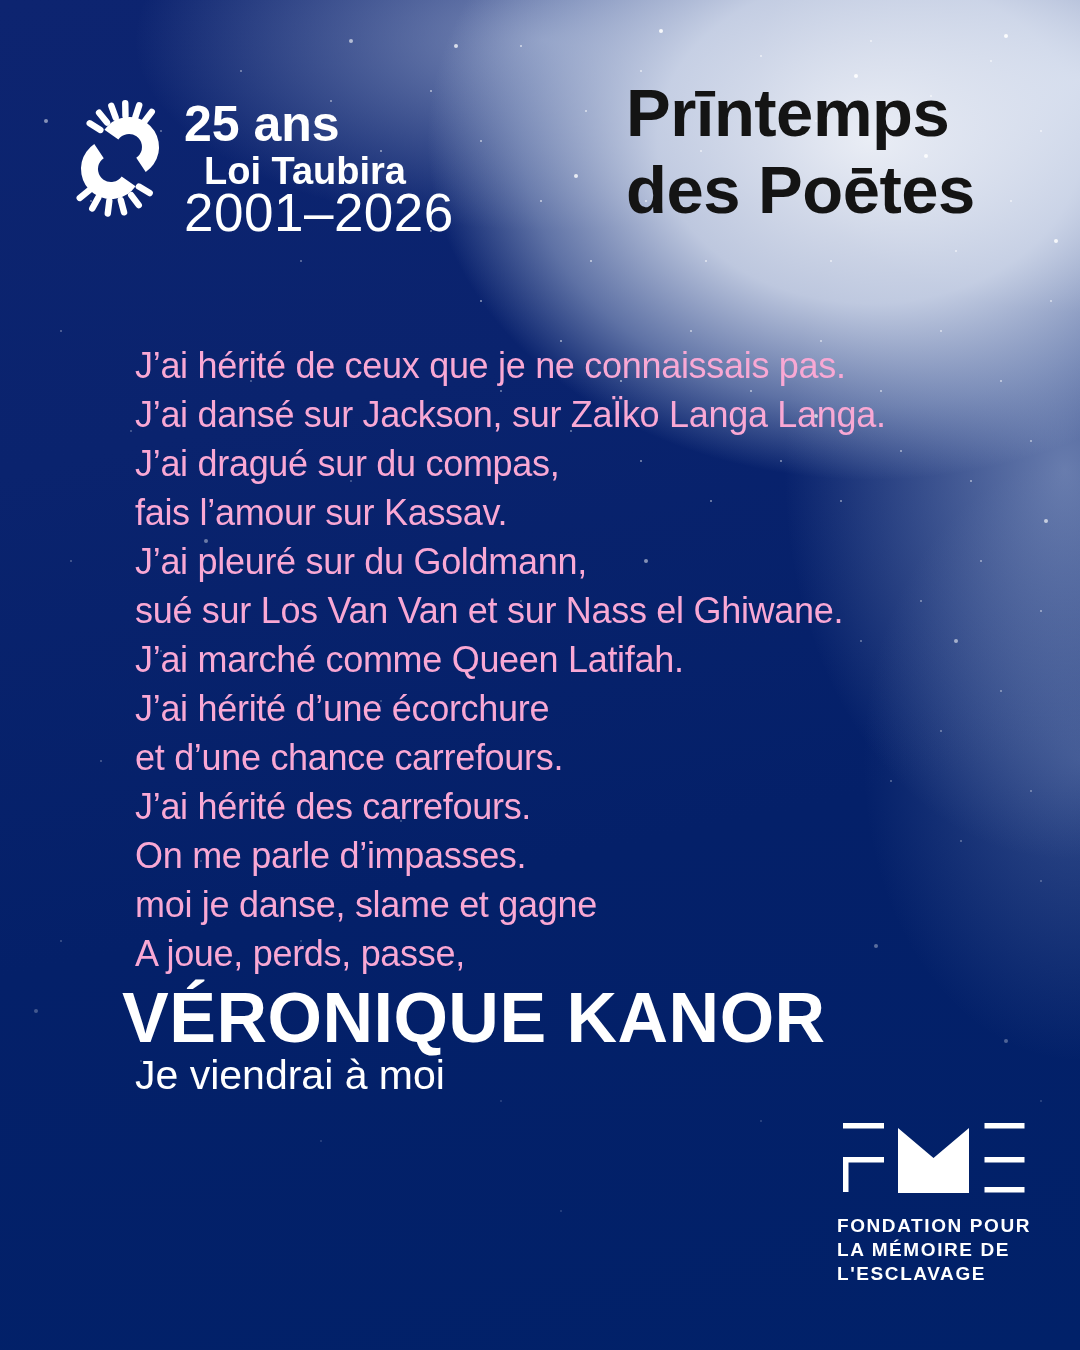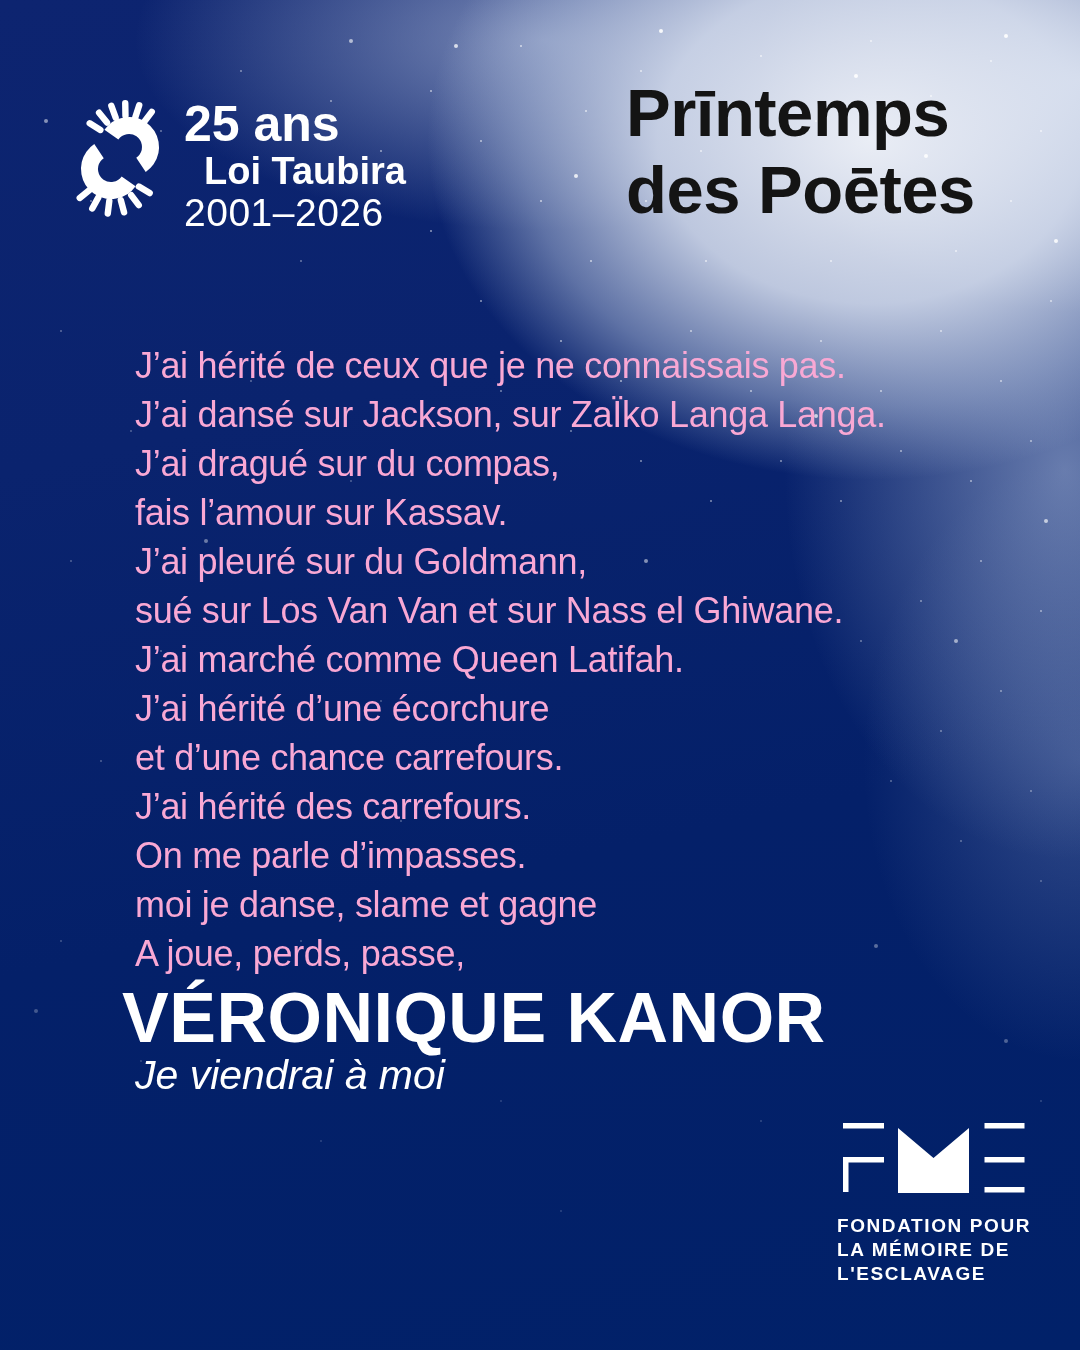--- a/index.html
+++ b/index.html
@@ -53,29 +53,29 @@
     455px 45px 0 1px rgba(255,255,255,.75),1055px 240px 0 1px rgba(255,255,255,.85),815px 415px 0 1px rgba(255,255,255,.7),
     1045px 520px 0 1px rgba(255,255,255,.65),955px 640px 0 1px rgba(255,255,255,.55),350px 40px 0 1px rgba(255,255,255,.6),
     45px 120px 0 1px rgba(255,255,255,.5),205px 540px 0 1px rgba(255,255,255,.4),645px 560px 0 1px rgba(255,255,255,.5),
     875px 945px 0 1px rgba(255,255,255,.35),35px 1010px 0 1px rgba(255,255,255,.25),1005px 1040px 0 1px rgba(255,255,255,.3);}
   
   .badge{position:absolute;left:66px;top:84px;display:flex;align-items:flex-end;color:#fff;}
   .badge-icon{display:block;flex:0 0 auto;}
   .badge-text{margin-left:10px;padding-top:10px;}
   .badge-years{font-size:50px;font-weight:700;line-height:52px;letter-spacing:0;}
   .badge-law{font-size:38px;font-weight:700;line-height:42px;margin-left:20px;}
-  .badge-period{font-size:39px;font-weight:400;line-height:42px;letter-spacing:0.5px;}
+  .badge-period{font-size:53px;font-weight:400;line-height:42px;letter-spacing:0.5px;}
   
   .pdp{position:absolute;left:626px;top:74px;color:#141414;font-size:67px;font-weight:700;line-height:77px;letter-spacing:-0.5px;white-space:nowrap;}
   
   .poem{position:absolute;left:135px;top:341px;}
   .poem-line{font-size:36px;font-weight:400;line-height:49px;letter-spacing:-0.3px;color:#f9a8d4;white-space:nowrap;}
   
   .author{position:absolute;left:122px;top:988px;font-size:70px;font-weight:700;line-height:60px;letter-spacing:0.5px;color:#fff;white-space:nowrap;}
-  .work{position:absolute;left:135px;top:1046px;font-size:41px;font-style:italic;font-weight:400;line-height:58px;color:#fff;white-space:nowrap;}
+  .work{position:absolute;left:135px;top:1046px;font-size:41px;font-weight:400;line-height:58px;color:#fff;white-space:nowrap;}
   
   .fme{position:absolute;right:46px;top:1123px;width:200px;display:flex;flex-direction:column;align-items:center;}
   .fme svg{display:block;}
   .fme-word{margin-top:21px;color:#fff;font-size:19px;font-weight:700;letter-spacing:1.6px;line-height:24px;white-space:nowrap;}
 </style>
 </head>
 <body>
 
 <div class="canvas">
   <div class="bg"></div>

